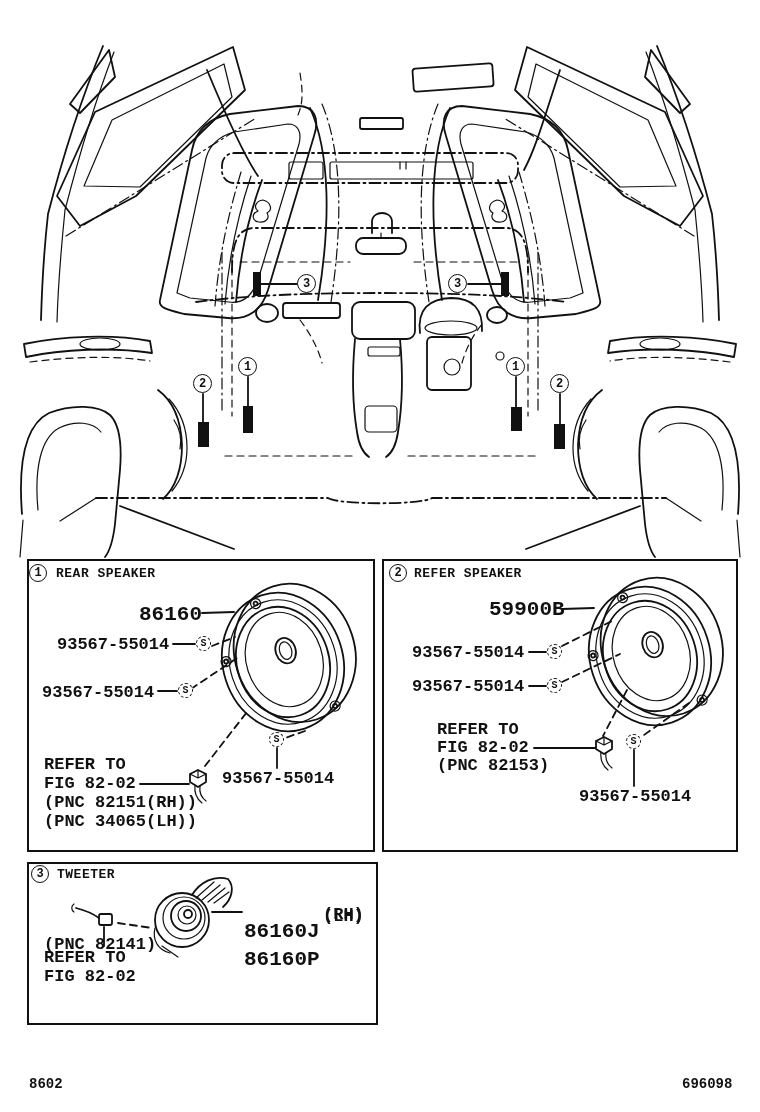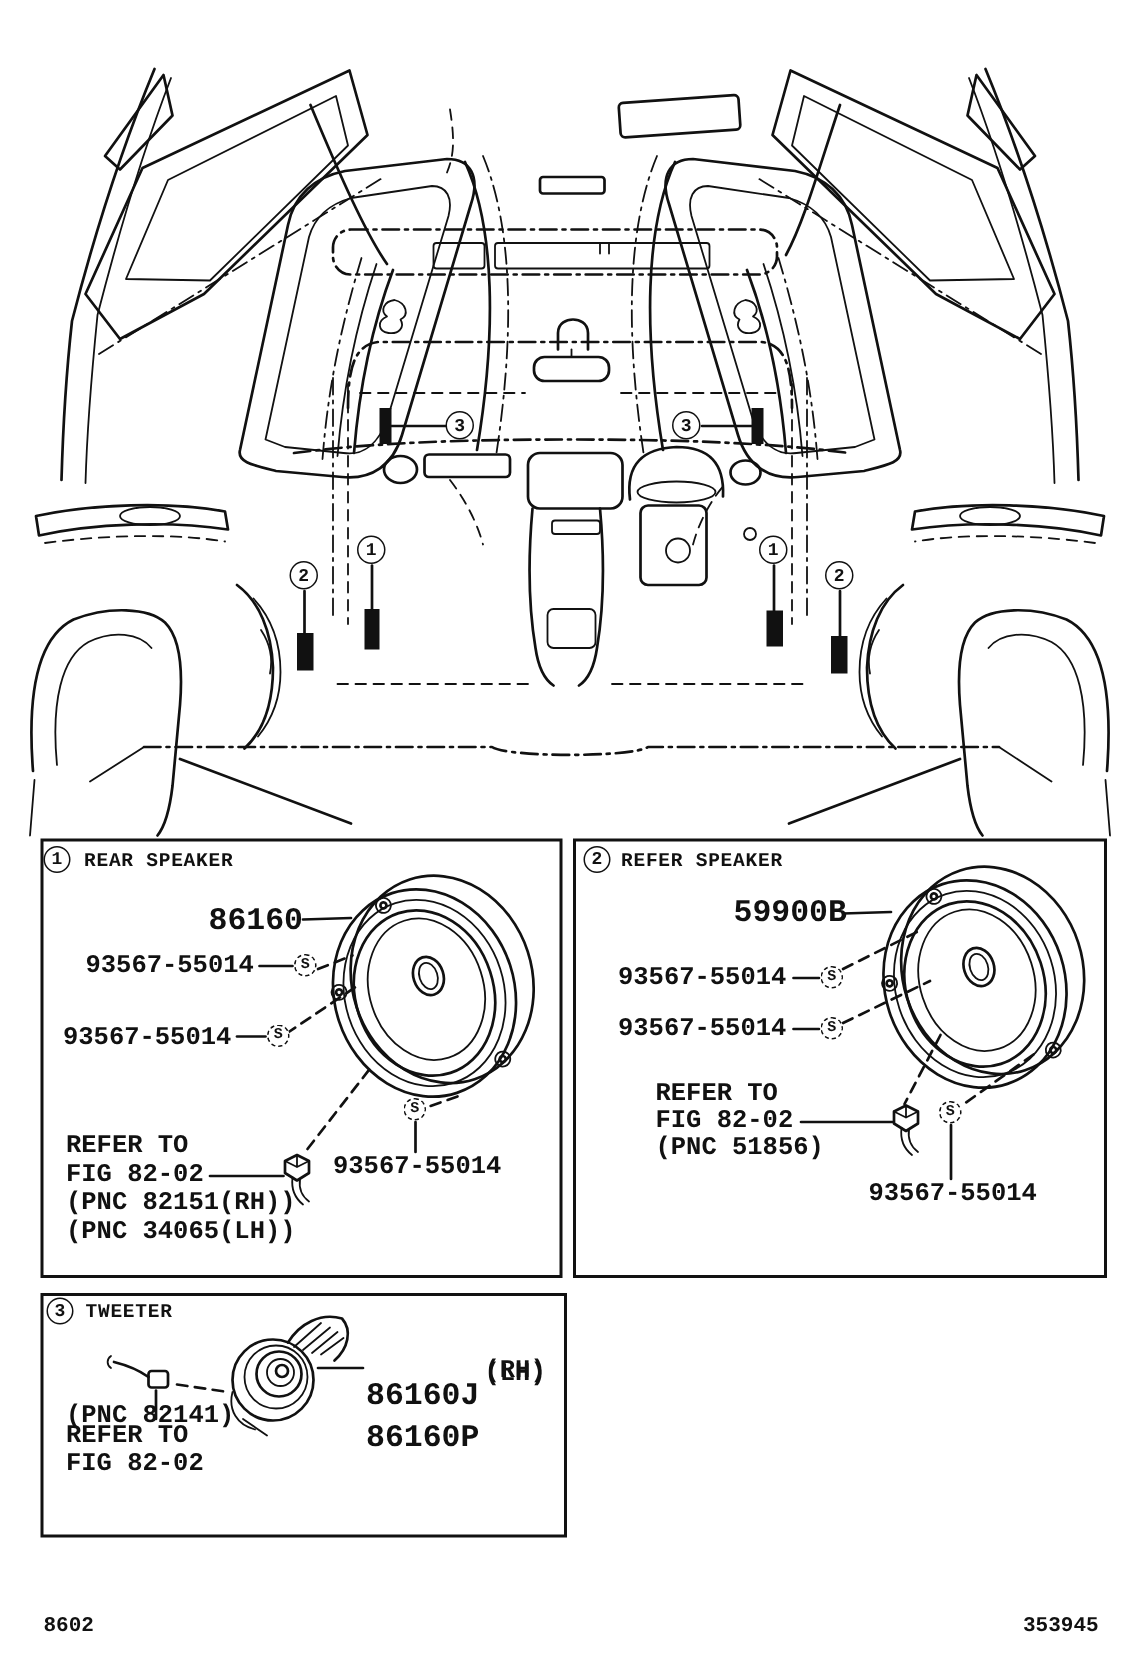--- a/index.html
+++ b/index.html
@@ -216,33 +216,33 @@
   <div class="sec">
     <span class="cnum-lg" style="left:389px;top:564px">2</span>
     <span class="lbl-sm" style="left:414px;top:567px">REFER SPEAKER</span>
     <span class="lbl-lg" style="left:489px;top:599px">59900B</span>
     <span class="lbl" style="left:412px;top:644px">93567-55014</span>
     <span class="scr" style="left:547px;top:644px">S</span>
     <span class="lbl" style="left:412px;top:678px">93567-55014</span>
     <span class="scr" style="left:547px;top:678px">S</span>
     <span class="lbl" style="left:437px;top:721px">REFER TO</span>
     <span class="lbl" style="left:437px;top:739px">FIG 82-02</span>
-    <span class="lbl" style="left:437px;top:757px">(PNC 51856)</span>
+    <span class="lbl" style="left:437px;top:757px">(PNC 82153)</span>
     <span class="scr" style="left:626px;top:734px">S</span>
     <span class="lbl" style="left:579px;top:788px">93567-55014</span>
   </div>
 
   <div class="sec">
     <span class="cnum-lg" style="left:31px;top:865px">3</span>
     <span class="lbl-sm" style="left:57px;top:868px">TWEETER</span>
     <span class="lbl-lg" style="left:244px;top:949px">86160P</span>
     <span class="lbl-md" style="left:323px;top:906px">(RH)</span>
     <span class="lbl-lg" style="left:244px;top:921px">86160J</span>
     <span class="lbl-md" style="left:323px;top:908px">(LH)</span>
     <span class="lbl" style="left:44px;top:949px">REFER TO</span>
     <span class="lbl" style="left:44px;top:968px">FIG 82-02</span>
     <span class="lbl" style="left:44px;top:936px">(PNC 82141)</span>
   </div>
 
   <span class="lbl-ft" style="left:29px;top:1077px">8602</span>
-  <span class="lbl-ft" style="left:682px;top:1077px">353945</span>
+  <span class="lbl-ft" style="left:682px;top:1077px">696098</span>
 
 </div>
 
 </body></html>

